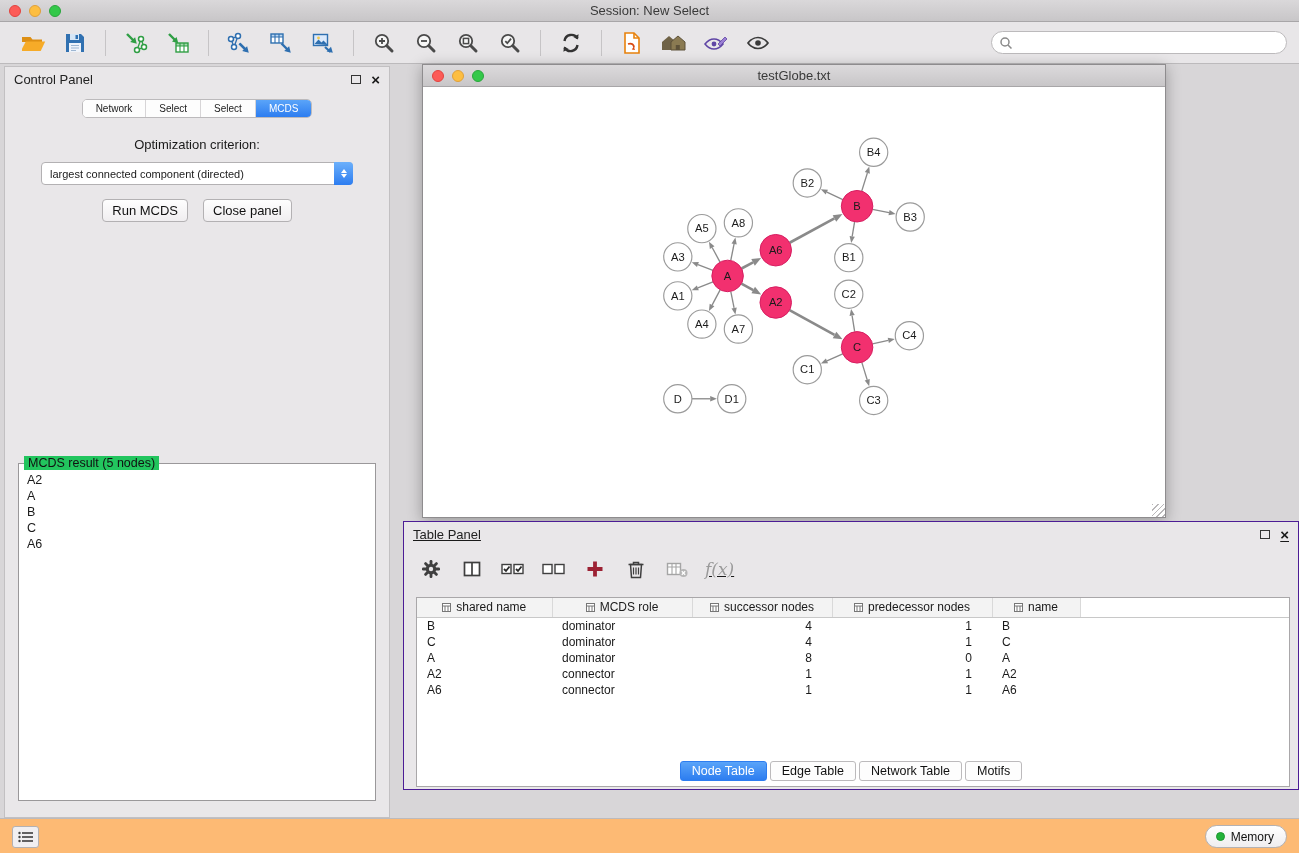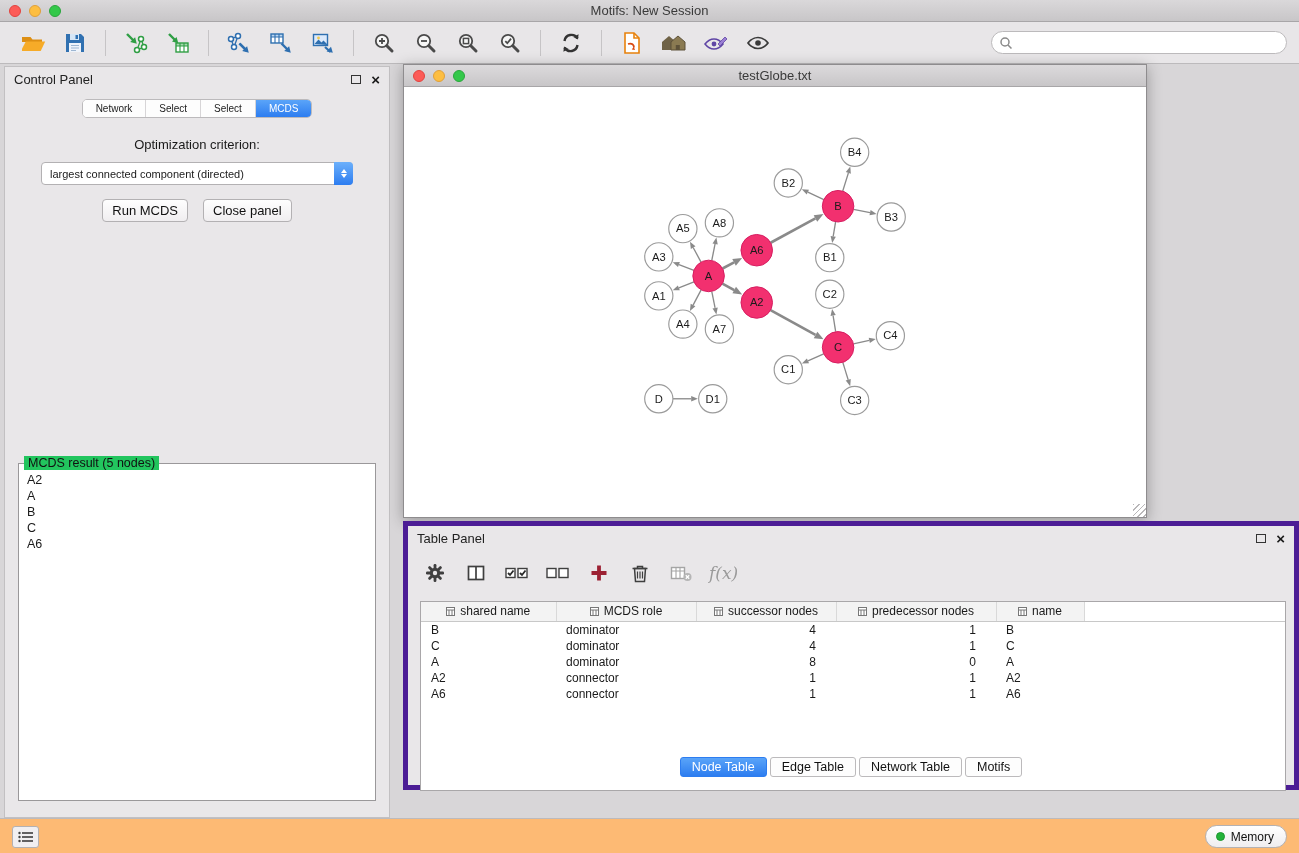--- a/index.html
+++ b/index.html
@@ -54,31 +54,31 @@
   .btn-row { display:flex; justify-content:center; gap:15px; margin-top:14px; }
   .btn { padding:3px 9px; background:linear-gradient(#fefefe,#f0eef0); border:1px solid #b3b1b3;
          border-radius:4px; font-size:13px; color:#111; }
   fieldset.result-box { position:absolute; left:13px; width:358px; top:389px; height:345px;
                         border:1px solid #9a989a; background:#fff; padding:0; }
   fieldset.result-box legend { margin-left:5px; padding:0 4px; font-size:12.5px; background:#22c55e; color:#111; }
   .mcds-item { padding:0 8px; height:16px; line-height:16px; font-size:12.5px; }
   #mcds-list { padding-top:2px; }
 
   
-  .network-window { position:absolute; left:403px; top:64px; width:744px; height:454px;
+  .network-window { position:absolute; left:422px; top:64px; width:744px; height:454px;
                     background:#fff; border:1px solid #8e8c8e; box-shadow:0 3px 14px rgba(0,0,0,.3); }
   .inner-titlebar { height:22px; background:linear-gradient(#dcdadc,#c8c6c8); border-bottom:1px solid #a8a6a8; position:relative; }
   .canvas { position:absolute; left:0; top:23px; right:0; bottom:0; background:#fff; overflow:hidden; }
   #network-svg { width:100%; height:100%; display:block; font-family:"Liberation Sans",sans-serif; }
   .grip { position:absolute; right:0; bottom:0; width:13px; height:13px;
           background:repeating-linear-gradient(135deg,#b9b7b9 0 1px,transparent 1px 4px); }
 
   
   .table-panel { position:absolute; left:403px; top:521px; width:896px; height:269px;
-                 background:#e9e7e9; border:5px solid #4c1d95; }
+                 background:#e9e7e9; border:1px solid #4c1d95;text-decoration:underline; }
   .tp-toolbar { display:flex; align-items:center; gap:15px; padding:7px 10px 0 14px; height:38px; }
   .ticon { width:26px; height:24px; display:flex; align-items:center; justify-content:center; }
   .fx { font-family:"DejaVu Serif","Liberation Serif",serif; font-style:italic; color:#9a9a9a; font-size:17px; }
   .table-wrap { position:absolute; left:12px; right:8px; top:75px; height:190px; background:#fff;
                 border:1px solid #a9a7a9; overflow:hidden; }
   table.data { border-collapse:collapse; width:100%; font-size:12px; table-layout:fixed; }
   table.data th { background:#f3f3f3; border-right:1px solid #d9d9d9; border-bottom:1px solid #c8c8c8;
                   font-weight:normal; padding:2px 3px; height:19px; white-space:nowrap; }
   table.data th.filler { background:#fff; border-right:none; }
   .th-icon { vertical-align:-1px; margin-right:5px; }
@@ -103,21 +103,21 @@
 <body>
 
 <div class="app">
 
   <div class="titlebar">
     <div class="traffic">
       <span class="tl red"></span>
       <span class="tl yellow"></span>
       <span class="tl green"></span>
     </div>
-    <div class="wtitle">Motifs: New Session</div>
+    <div class="wtitle">Session: New Select</div>
   </div>
 
   <div class="toolbar">
     <div class="tbtn">
       <svg width="26" height="22" viewBox="0 0 26 22">
         <path d="M2 5h8.5l2 2.5H22v2.5H2z" fill="#dd8f14"></path>
         <path d="M2 19h18.7l4.5-9.5H5.8L2 16.8z" fill="#f6ab28"></path>
       </svg>
     </div>
     <div class="tbtn">

